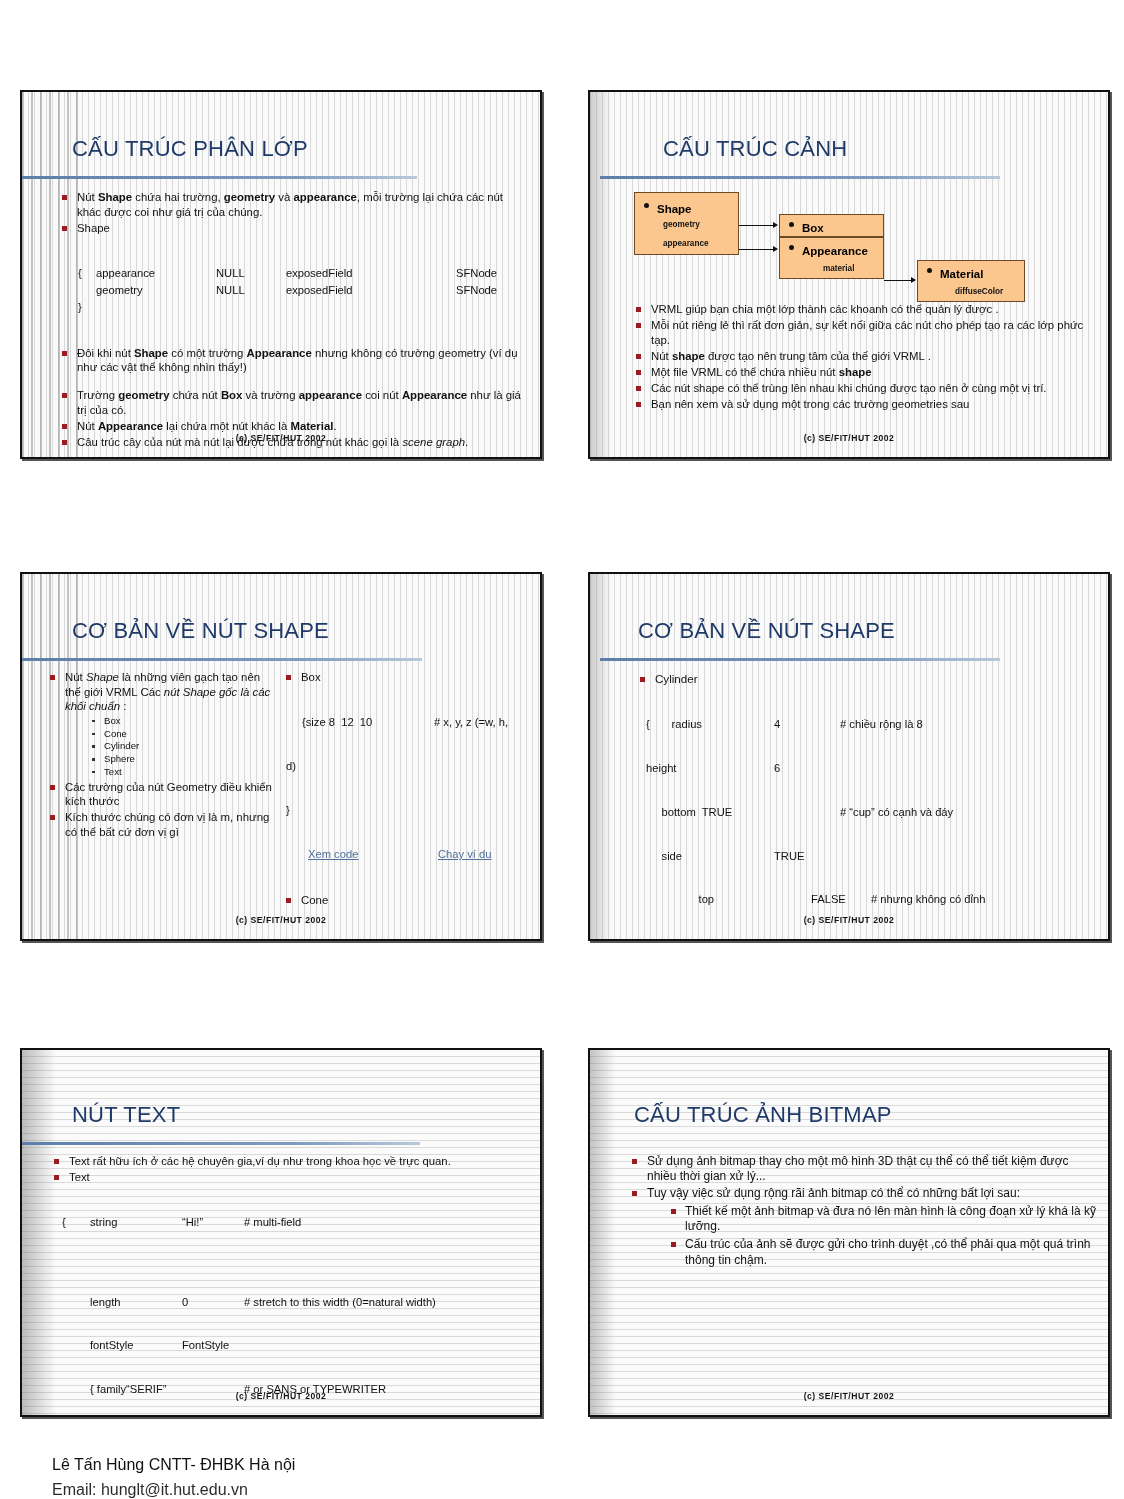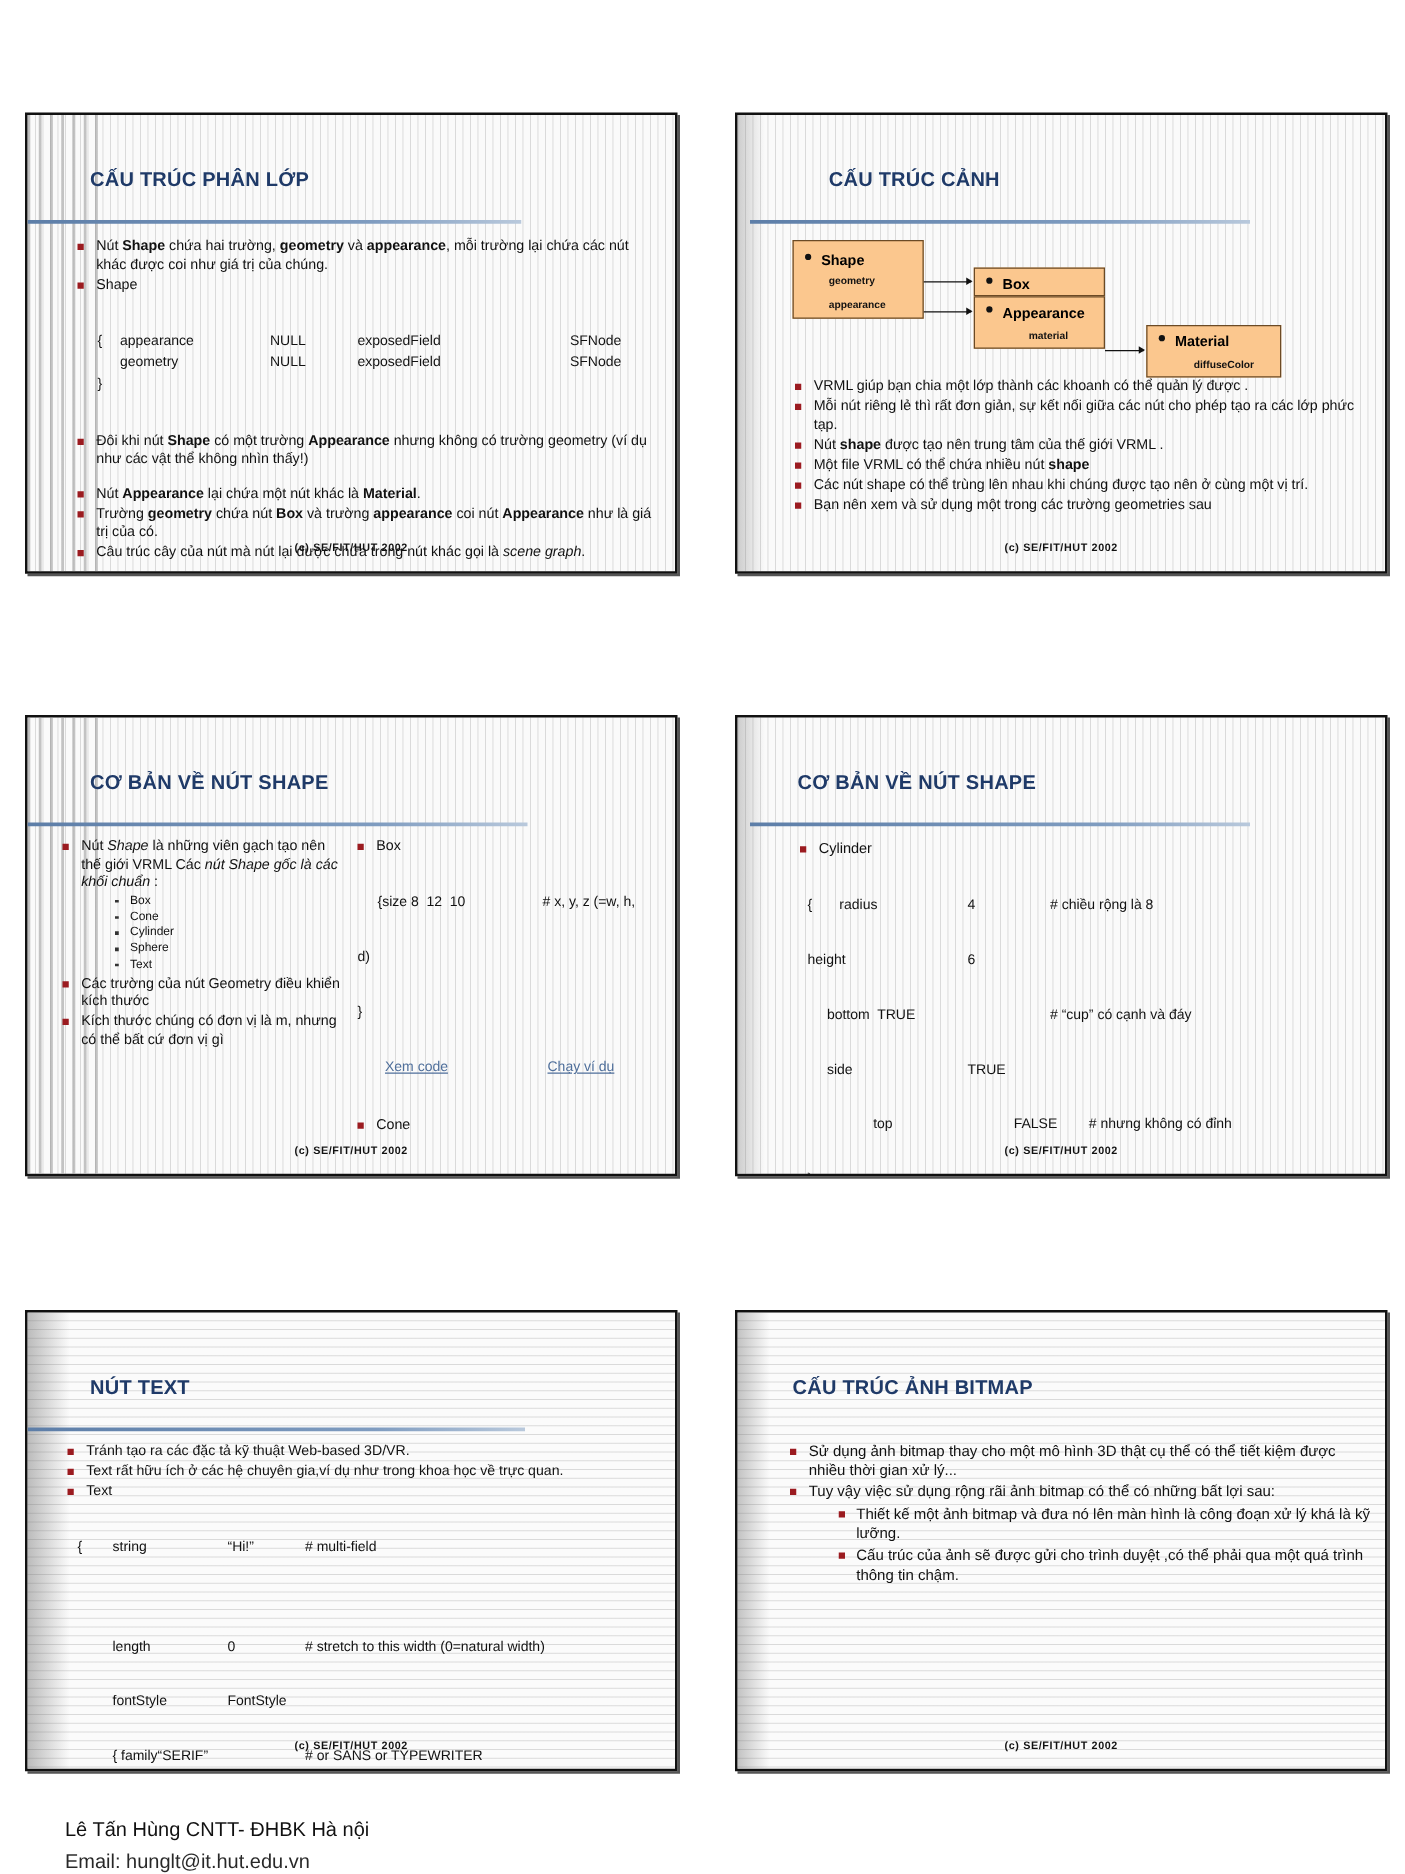--- a/index.html
+++ b/index.html
@@ -49,22 +49,22 @@
     position:absolute;top:0;left:0;width:22px;height:100%;
     background:linear-gradient(90deg,rgba(120,120,120,.35),rgba(255,255,255,0));
     pointer-events:none;
   }
 
   .slide-inner{position:absolute;inset:0;padding:0;}
 
   
   .s-title{
     position:absolute;left:50px;top:44px;
-    font-size:16px;letter-spacing:.2px;
-    color:#1f3a68;font-weight:700;text-align:right;
+    font-size:22px;letter-spacing:.2px;
+    color:#1f3a68;font-weight:400;text-align:right;
   }
   .s-rule{
     position:absolute;left:0px;top:84px;width:395px;height:3px;
     background:linear-gradient(90deg,#5d7ea8 0%, #7f9cc0 70%, #b9c9dc 100%);
   }
   .s-rule.wide{width:400px;}
 
   
   .body{
     position:absolute;left:36px;top:96px;right:12px;
@@ -154,22 +154,22 @@
                   <td data-name="field-value">NULL</td>
                   <td data-name="field-access">exposedField</td>
                   <td data-name="field-type">SFNode</td>
                 </tr>
                 <tr><td data-name="close-brace">}</td><td colspan="4"></td></tr>
               </tbody></table>
             </div>
           </li>
           <li data-name="list-item">Đôi khi nút <b>Shape</b> có một trường <b>Appearance</b> nhưng không có trường geometry (ví dụ như các vật thể không nhìn thấy!)</li>
           <li style="list-style:none;height:10px;" data-name="spacer"></li>
+          <li data-name="list-item">Trường <b>geometry</b> chứa nút <b>Box</b> và trường  <b>appearance</b> coi nút <b>Appearance</b> như là giá trị của có.</li>
           <li data-name="list-item">Nút  <b>Appearance</b> lại chứa một nút khác là <b>Material</b>.</li>
-          <li data-name="list-item">Trường <b>geometry</b> chứa nút <b>Box</b> và trường  <b>appearance</b> coi nút <b>Appearance</b> như là giá trị của có.</li>
           <li data-name="list-item">Câu trúc cây của nút mà nút lại được chứa trong nút khác gọi là <i>scene graph</i>.</li>
         </ul>
       </div>
       <div class="footer" data-name="slide-copyright">(c) SE/FIT/HUT 2002</div>
     </div>
   </div>
   <style>
     .slide .body ul.lvl1>li[data-name="spacer"]:before{display:none;}
   </style>
 
@@ -315,21 +315,20 @@
   </div>
 
   <div class="slide tex-horz" style="left:20px;top:1048px;" data-name="slide-nut-text">
     <div class="edge2" style="width:34px;background:linear-gradient(90deg,rgba(110,110,110,.45),rgba(255,255,255,0));" data-name="paper-edge-texture"></div>
     <div class="slide-inner">
       <div class="s-title" style="left:50px;top:52px;" data-name="slide-title">NÚT TEXT</div>
       <div class="s-rule" style="left:0px;top:92px;width:398px;" data-name="title-rule"></div>
 
       <div class="body" style="top:104px;left:30px;right:10px;font-size:11.3px;">
         <ul class="lvl1">
-          <li data-name="list-item">Tránh tạo ra các đặc tả kỹ thuật Web-based 3D/VR.</li>
           <li data-name="list-item">Text rất hữu ích ở các hệ chuyên gia,ví dụ như trong khoa học về trực quan.</li>
           <li data-name="list-item">Text</li>
         </ul>
         <div class="code" style="margin-left:10px;margin-top:1px;">
           <div style="display:flex;"><span style="width:28px;" data-name="code-brace">{</span><span style="width:92px;" data-name="code-field">string</span><span style="width:62px;" data-name="code-value">“Hi!”</span><span data-name="code-comment"># multi-field</span></div>
           <div style="display:flex;margin-top:36px;"><span style="width:28px;"></span><span style="width:92px;" data-name="code-field">length</span><span style="width:62px;" data-name="code-value">0</span><span data-name="code-comment"># stretch to this width (0=natural width)</span></div>
           <div style="display:flex;"><span style="width:28px;"></span><span style="width:92px;" data-name="code-field">fontStyle</span><span style="width:62px;" data-name="code-value">FontStyle</span></div>
           <div style="display:flex;"><span style="width:28px;"></span><span style="width:154px;" data-name="code-field">{ family“SERIF”</span><span data-name="code-comment"># or SANS or TYPEWRITER</span></div>
           <div style="display:flex;"><span style="width:28px;"></span><span style="width:92px;" data-name="code-field">  style</span><span style="width:98px;" data-name="code-value">“PLAIN”</span><span data-name="code-comment"># or BOLD ITALIC</span></div>
           

